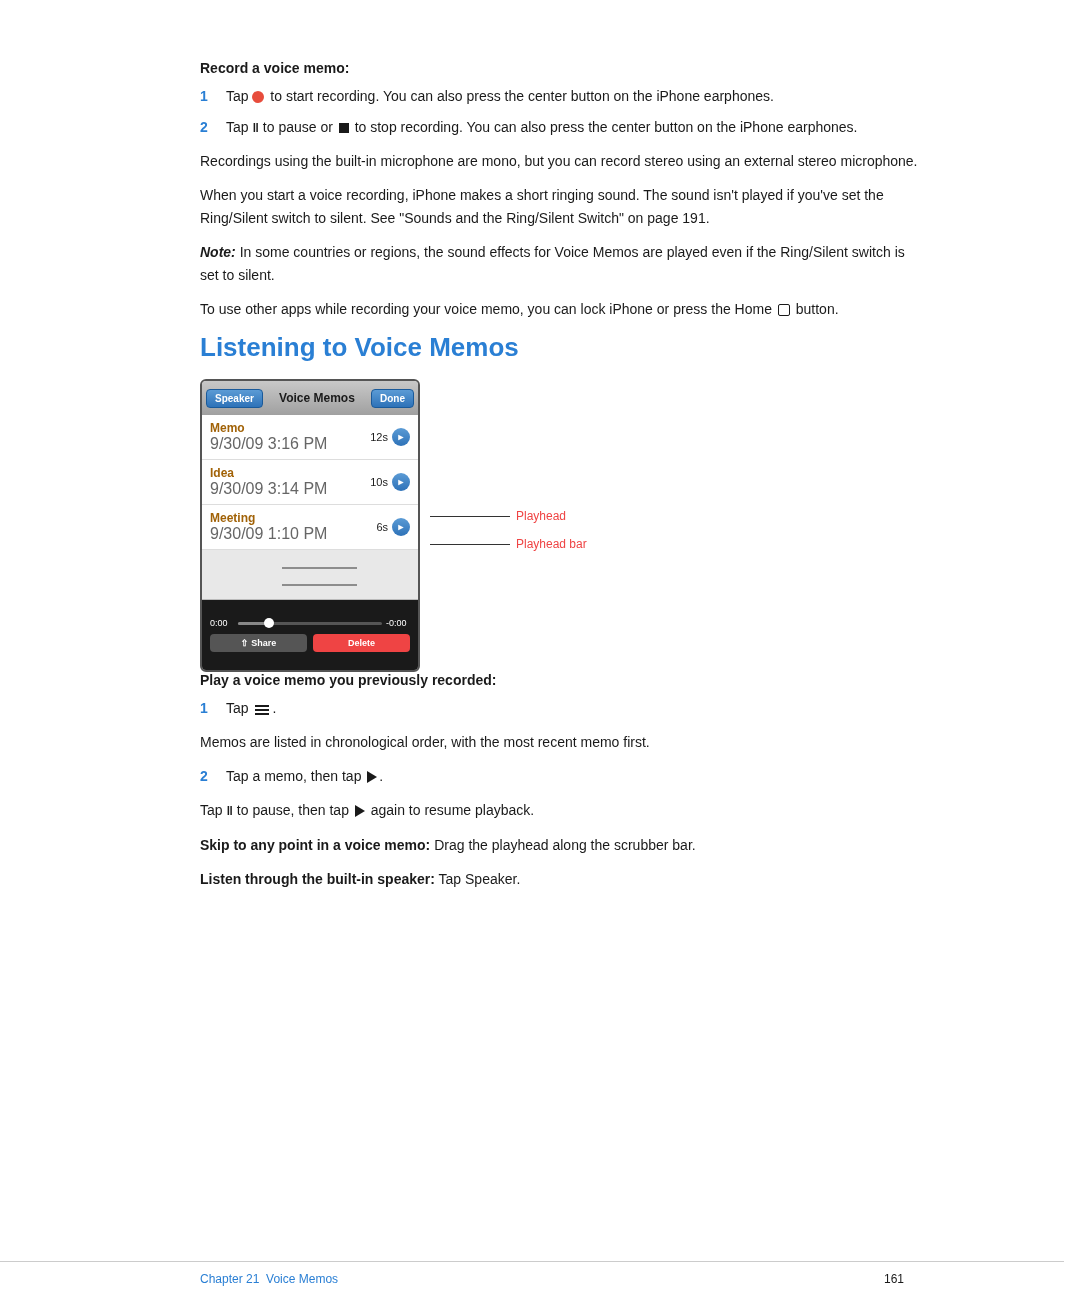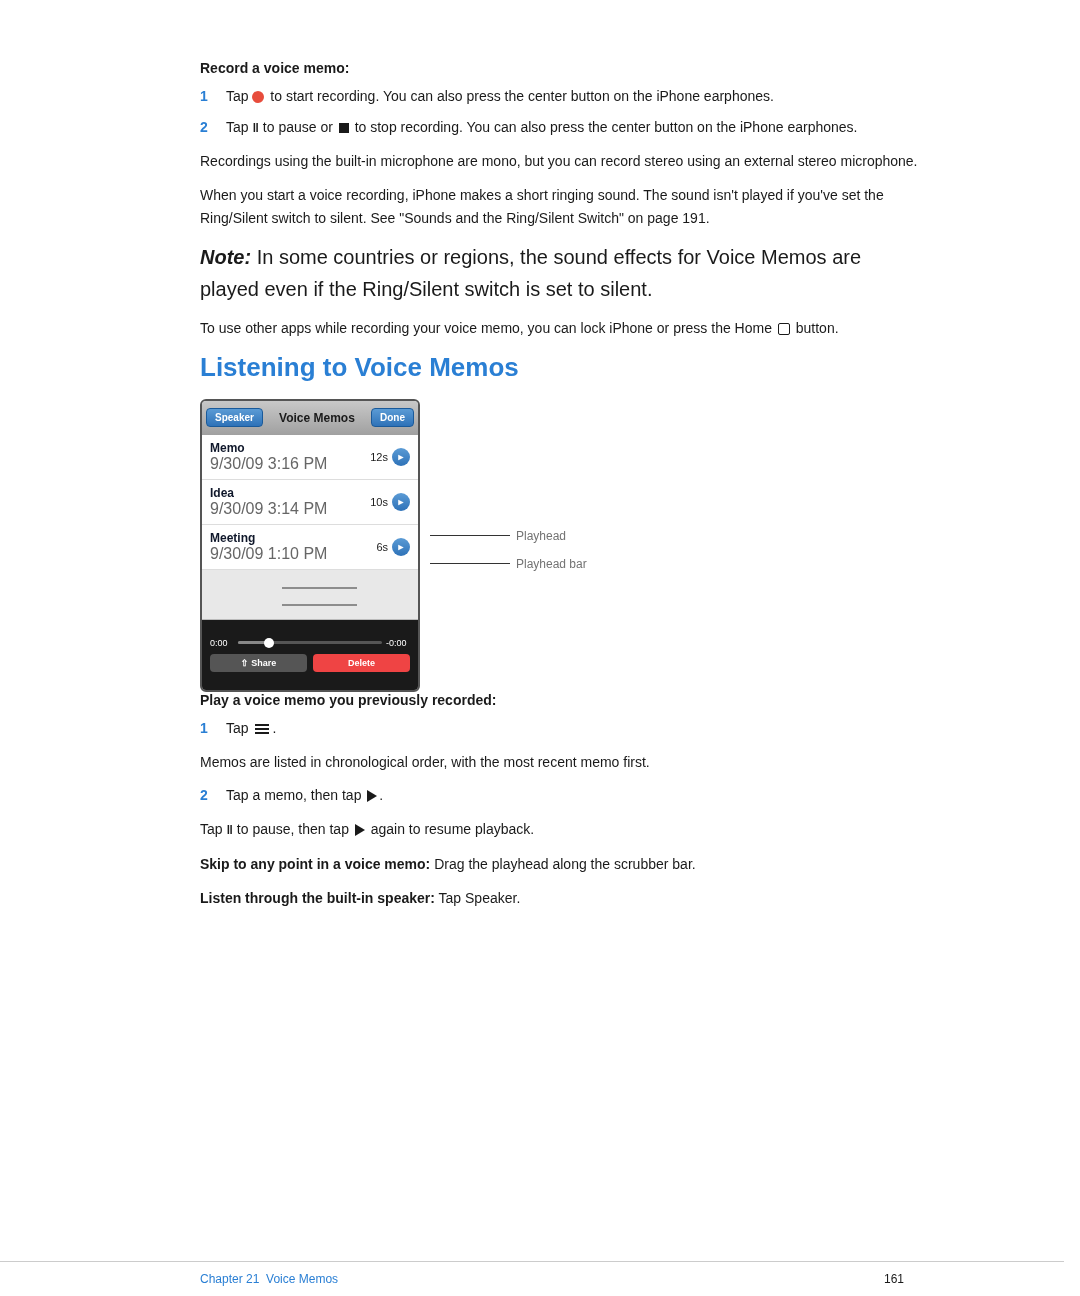--- a/index.html
+++ b/index.html
@@ -43,21 +43,21 @@
     }
     .body-text {
       font-family: 'Arial', sans-serif;
       font-size: 14px;
       line-height: 1.6;
       margin-bottom: 12px;
       color: #1a1a1a;
     }
     .note-text {
       font-family: 'Arial', sans-serif;
-      font-size: 20px;
+      font-size: 14px;
       line-height: 1.6;
       margin-bottom: 12px;
       color: #1a1a1a;
     }
     .note-text em {
       font-style: italic;
       font-weight: bold;
     }
     .inline-bold {
       font-weight: bold;
@@ -136,21 +136,21 @@
       border-bottom: 1px solid #ddd;
     }
     .memo-item-info {
       display: flex;
       flex-direction: column;
     }
     .memo-name {
       font-size: 12px;
       font-family: 'Arial', sans-serif;
       font-weight: bold;
-      color: #0f172a;
+      color: #a16207;
     }
     .memo-date {
       font-size: 16px;
       font-family: Liberation Sans, sans-serif;
       color: #666;
     }
     .memo-right {
       display: flex;
       align-items: center;
       gap: 4px;
@@ -270,21 +270,21 @@
       margin-bottom: 14px;
     }
     .callout-horiz {
       width: 80px;
       height: 1px;
       background: #333;
     }
     .callout-label {
       font-family: 'Arial', sans-serif;
       font-size: 12px;
-      color: #737373;
+      color: #ef4444;
       padding-left: 6px;
     }
 
     
     .screen-annotation {
       position: relative;
     }
 
     .footer-bar {
       position: absolute;

